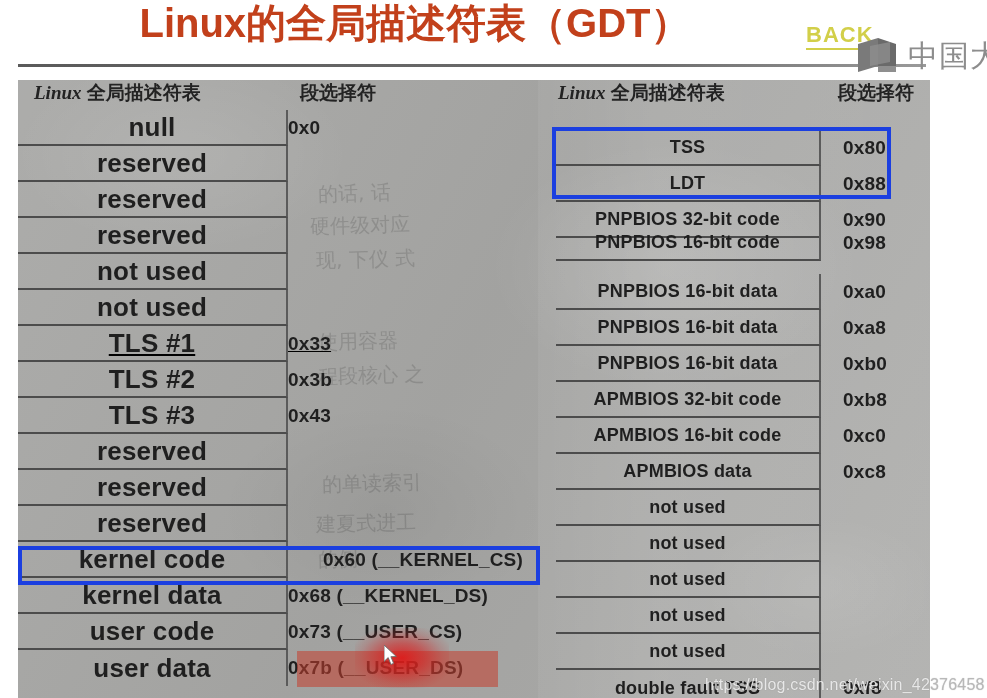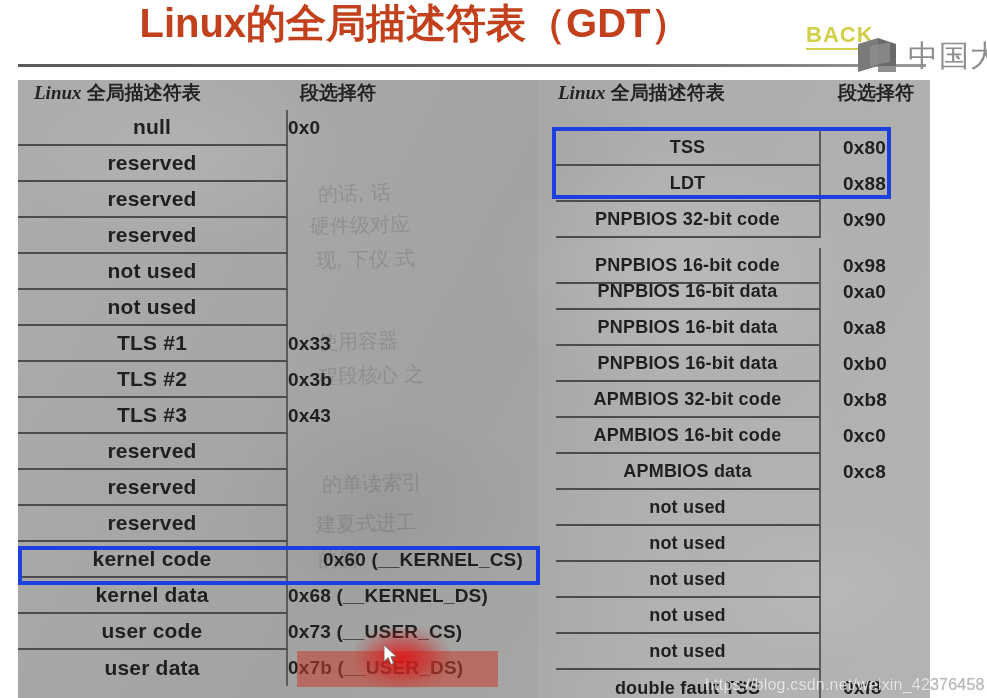--- a/index.html
+++ b/index.html
@@ -145,21 +145,21 @@
 
   .row-name {
     position: relative;
     width: 268px;
     height: 36px;
     border-bottom: 2px solid #4c4c4c;
     border-right: 2px solid #5b5b5b;
     display: flex;
     align-items: center;
     justify-content: center;
-    font-size: 21px;
+    font-size: 26px;
     font-weight: 600;
     color: #1f1f1f;
     font-family: "Liberation Sans", sans-serif;
     letter-spacing: 0.2px;
   }
   .row-name.nobottom { border-bottom: none; }
 
   .row-sel {
     position: relative;
     width: 230px;
@@ -335,21 +335,21 @@
           <div class="row-sel"></div>
         </div>
       <div class="row" style="top:174px;">
           <div class="row-name">not used</div>
           <div class="row-sel"></div>
         </div>
       <div class="row" style="top:210px;">
           <div class="row-name">not used</div>
           <div class="row-sel"></div>
         </div>
-      <div class="row" style="top:246px;">
+      <div class="row" style="top:246px;text-decoration:underline;">
           <div class="row-name">TLS #1</div>
           <div class="row-sel">0x33</div>
         </div>
       <div class="row" style="top:282px;">
           <div class="row-name">TLS #2</div>
           <div class="row-sel">0x3b</div>
         </div>
       <div class="row" style="top:318px;">
           <div class="row-name">TLS #3</div>
           <div class="row-sel">0x43</div>
@@ -395,21 +395,21 @@
           <div class="row-sel">0x80</div>
         </div>
       <div class="row" style="top:86px;">
           <div class="row-name">LDT</div>
           <div class="row-sel">0x88</div>
         </div>
       <div class="row" style="top:122px;">
           <div class="row-name">PNPBIOS 32-bit code</div>
           <div class="row-sel">0x90</div>
         </div>
-      <div class="row" style="top:168px;text-align:center;">
+      <div class="row" style="top:145px;text-align:center;">
           <div class="row-name">PNPBIOS 16-bit code</div>
           <div class="row-sel">0x98</div>
         </div>
       <div class="row" style="top:194px;">
           <div class="row-name">PNPBIOS 16-bit data</div>
           <div class="row-sel">0xa0</div>
         </div>
       <div class="row" style="top:230px;">
           <div class="row-name">PNPBIOS 16-bit data</div>
           <div class="row-sel">0xa8</div>

